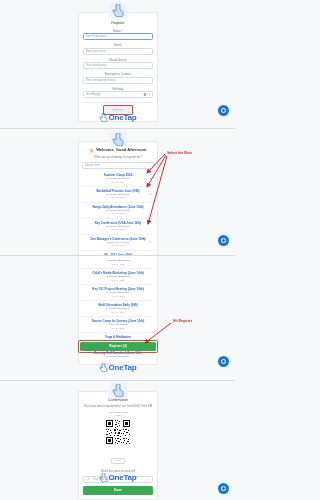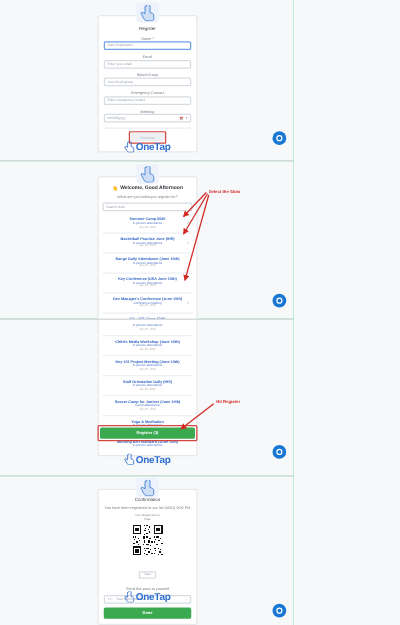--- a/index.html
+++ b/index.html
@@ -2,21 +2,21 @@
 <html><head>
 <meta charset="utf-8">
 <style>
   * { box-sizing: border-box; margin: 0; padding: 0; }
   html, body {
     width: 235px; height: 500px;
     background: #f7f8fa;
     font-family: "Liberation Sans", sans-serif;
     overflow: hidden;
   }
-  #root { position: relative; width: 235px; height: 500px; background: #22c55e; }
+  #root { position: relative; width: 235px; height: 500px; background: #bef264; }
 
   .panel { position: relative; width: 235px; background: #f7f8fa; overflow: hidden; }
   .panel-divider { width: 235px; height: 1px; background: #d8dadd; }
 
   .browser-frame { position: absolute; left: 78px; width: 80px; background: #ffffff;
                    border: 1px solid #e6e8eb; border-radius: 2px; }
 
   
   .tap-badge { position: absolute; left: 50%; transform: translateX(-50%);
                width: 18px; height: 16px; background: #eef3fb; border-radius: 3px;

